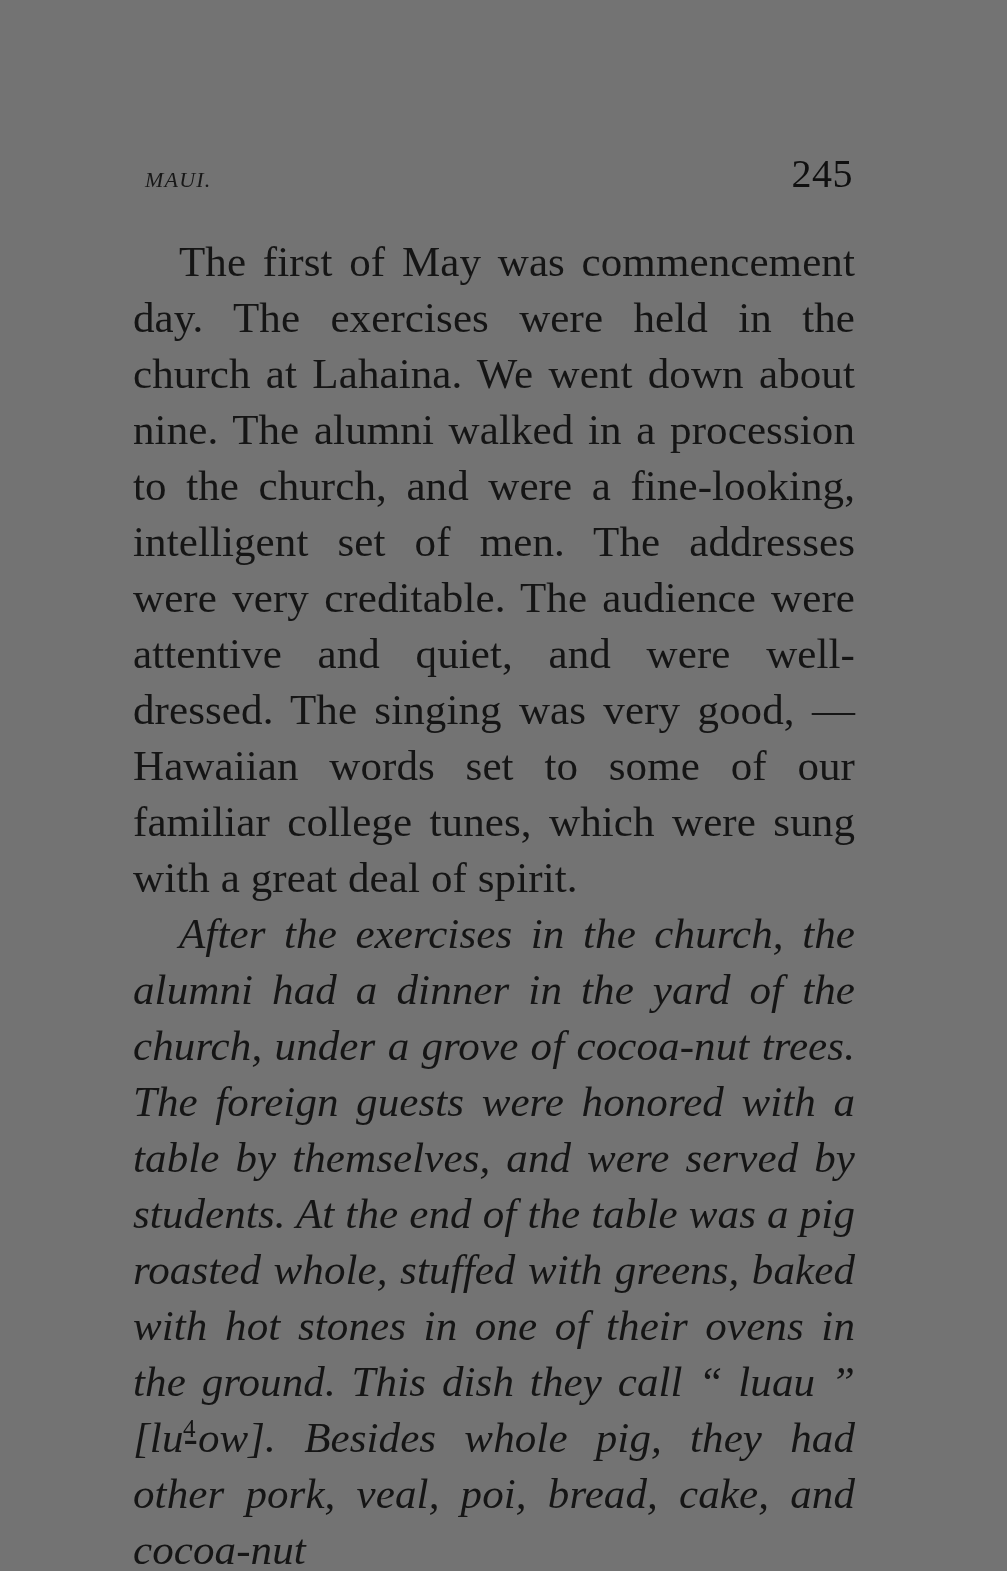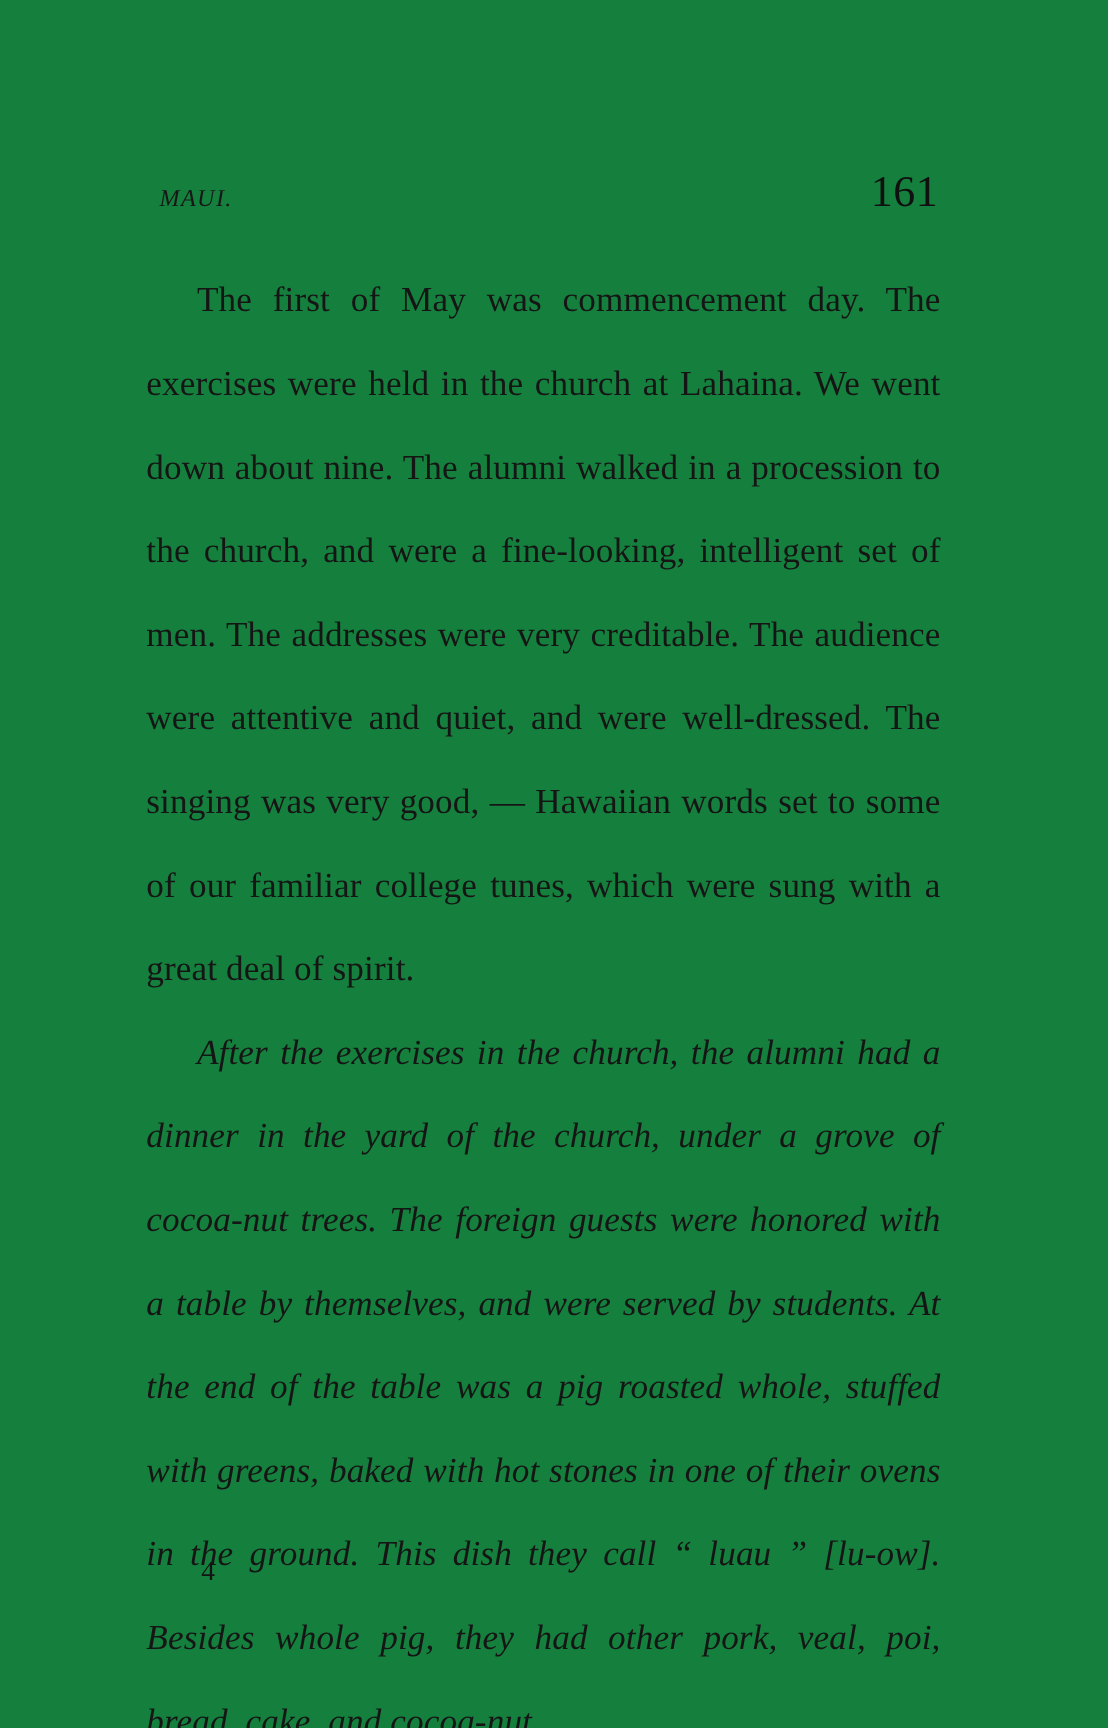--- a/index.html
+++ b/index.html
@@ -4,21 +4,21 @@
 <style>
   html, body {
     margin: 0;
     padding: 0;
     background: #ffffff;
   }
   .page {
     position: relative;
     width: 1007px;
     height: 1571px;
-    background: #15803d;
+    background: #737373;
     margin: 0 auto;
     overflow: hidden;
     font-family: "Liberation Serif", "DejaVu Serif", serif;
     color: #151515;
   }
   .content {
     position: absolute;
     left: 133px;
     top: 150px;
     width: 722px;
@@ -39,22 +39,22 @@
   .page-number {
     font-size: 40px;
     letter-spacing: 0.5px;
     color: #101010;
     margin-right: 2px;
   }
   .body-text {
     margin-top: 24px;
   }
   .para {
-    font-size: 32px;
-    line-height: 76px;
+    font-size: 43px;
+    line-height: 56px;
     text-align: justify;
     text-justify: inter-word;
     margin: 0;
     letter-spacing: 0.1px;
   }
   .para + .para {
     margin-top: 0px;
     font-style: italic;
   }
   .para .indent {
@@ -72,21 +72,21 @@
 </style>
 </head>
 <body>
 
 <div class="page">
 
   <div class="content">
 
     <div class="header-row">
       <div class="running-head">MAUI.</div>
-      <div class="page-number">161</div>
+      <div class="page-number">245</div>
     </div>
 
     <div class="body-text">
       <p class="para"><span class="indent"></span><span>The first of May was commencement day. The exercises were held in the church at Lahaina. We went down about nine. The alumni walked in a procession to the church, and were a fine-looking, intelligent set of men. The addresses were very creditable. The audience were attentive and quiet, and were well-dressed. The singing was very good, — Hawaiian words set to some of our familiar college tunes, which were sung with a great deal of spirit.</span></p>
       <p class="para"><span class="indent"></span><span>After the exercises in the church, the alumni had a dinner in the yard of the church, under a grove of cocoa-nut trees. The foreign guests were honored with a table by themselves, and were served by students. At the end of the table was a pig roasted whole, stuffed with greens, baked with hot stones in one of their ovens in the ground. This dish they call “ luau ” [lu-ow]. Besides whole pig, they had other pork, veal, poi, bread, cake, and cocoa-nut</span></p>
     </div>
 
   </div>
 
   <div class="signature">4</div>

